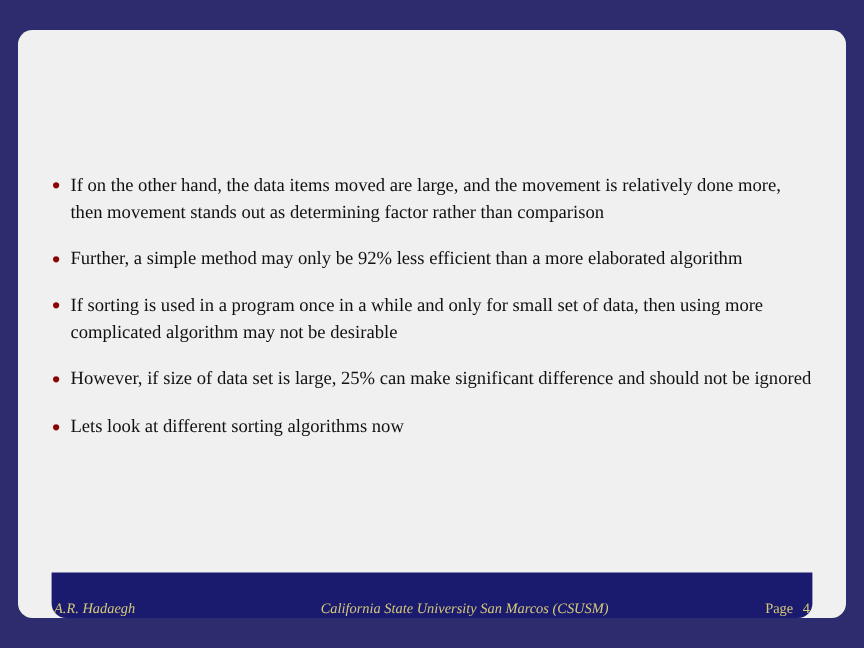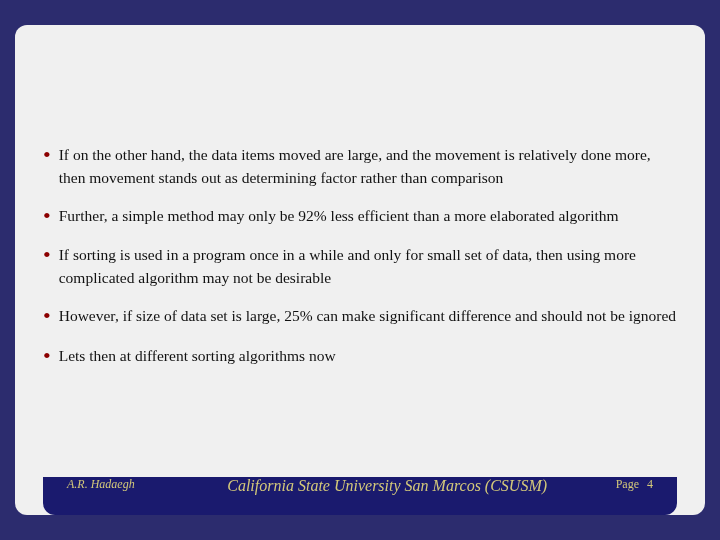--- a/index.html
+++ b/index.html
@@ -59,35 +59,35 @@
 
     .bullet-text {
       flex: 1;
     }
 
     .footer {
       height: 38px;
       background: #1a1a6e;
       border-radius: 0 0 12px 12px;
       display: flex;
-      align-items: flex-start;
+      align-items: flex-end;
       justify-content: space-between;
-      padding: 0 24px;
+      padding: 0 2px;
       flex-shrink: 0;
     }
 
     .footer-left {
       color: #d4c97a;
       font-size: 12px;
       font-style: italic;
     }
 
     .footer-center {
       color: #d4c97a;
-      font-size: 16px;
+      font-size: 12px;
       font-style: italic;
       margin-left: 24px;
     }
 
     .footer-right {
       color: #d4c97a;
       font-size: 12px;
       display: flex;
       gap: 8px;
       font-family: Liberation Serif, serif;
@@ -114,21 +114,21 @@
       <span class="bullet-text">If sorting is used in a  program once in a while and only for small set of data, then using more complicated algorithm may not be desirable</span>
     </div>
 
     <div class="bullet-item">
       <span class="bullet-dot">•</span>
       <span class="bullet-text">However,  if size of data set is large, 25% can make significant difference and should not be ignored</span>
     </div>
 
     <div class="bullet-item">
       <span class="bullet-dot">•</span>
-      <span class="bullet-text">Lets then at different sorting algorithms now</span>
+      <span class="bullet-text">Lets look at different sorting algorithms now</span>
     </div>
 
   </div>
 
   <div class="footer">
     <span class="footer-left">A.R. Hadaegh</span>
     <span class="footer-center">California State University San Marcos (CSUSM)</span>
     <span class="footer-right">
       <span>Page</span>
       <span>4</span>

